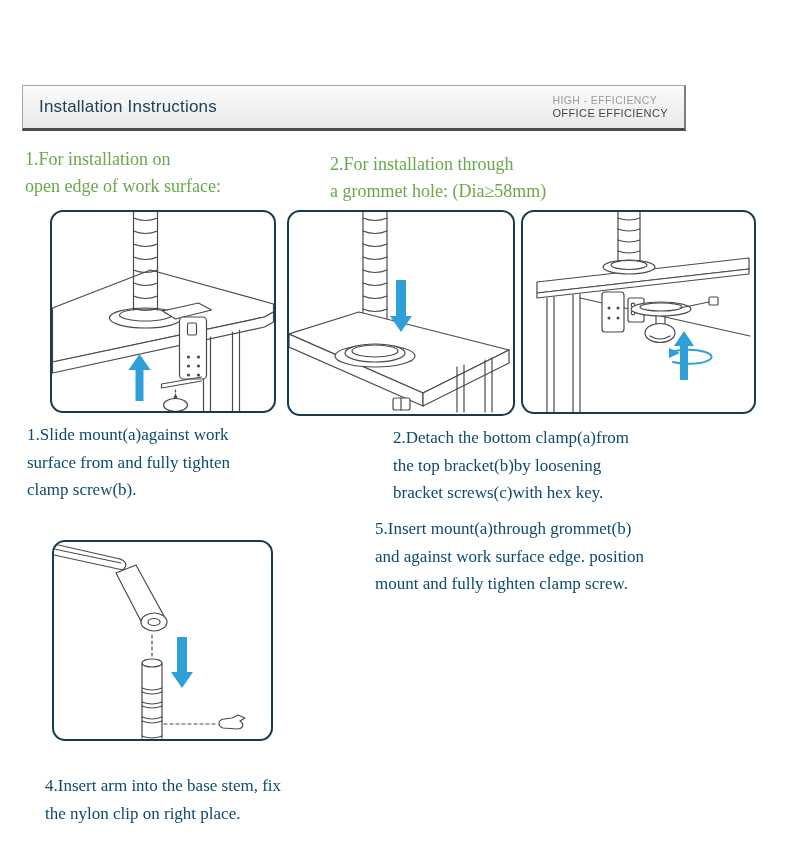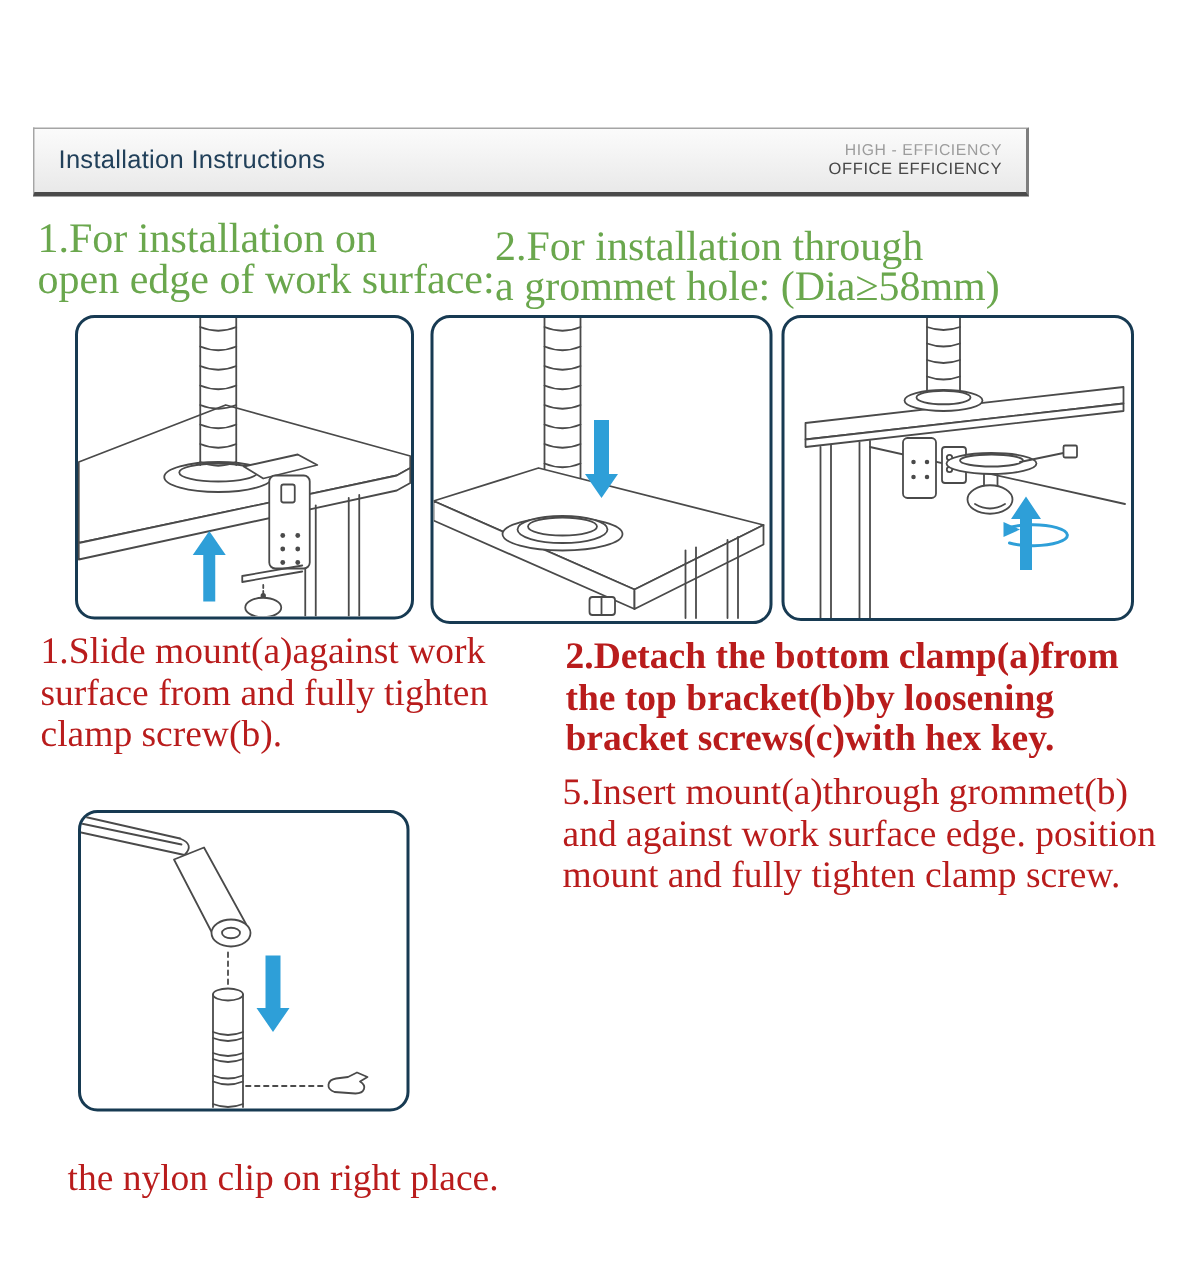--- a/index.html
+++ b/index.html
@@ -4,32 +4,32 @@
 <style>
   html,body{margin:0;padding:0;background:#ffffff;}
   .page{position:relative;width:790px;height:856px;background:#ffffff;overflow:hidden;
         font-family:"Liberation Serif", serif;}
   
   .header-bar{position:absolute;left:22px;top:85px;width:664px;height:46px;box-sizing:border-box;
       background:linear-gradient(#fbfbfb,#e9e9e9);
       border:1px solid #a5a5a5;border-bottom:3px solid #4a4a4a;border-right:2px solid #7e7e7e;}
   .header-title{position:absolute;left:16px;top:50%;transform:translateY(-50%);
       font-family:"Liberation Sans", sans-serif;font-size:17px;color:#21405a;letter-spacing:.2px;}
-  .brand{position:absolute;right:16px;top:50%;transform:translateY(-50%);text-align:right;
+  .brand{position:absolute;right:16px;top:50%;transform:translateY(-50%);
       font-family:"Liberation Sans", sans-serif;line-height:13px;}
   .brand-line1{font-size:10.5px;color:#9c9c9c;letter-spacing:.4px;}
   .brand-line2{font-size:11px;color:#474747;letter-spacing:.4px;}
   
-  .heading{position:absolute;color:#6aa74d;font-size:28px;line-height:27px;white-space:nowrap;}
+  .heading{position:absolute;color:#6aa74d;font-size:18px;line-height:27px;white-space:nowrap;}
   .heading-1{left:25px;top:146px;}
   .heading-2{left:330px;top:151px;}
   
-  .step{position:absolute;color:#b91c1c;font-size:25px;line-height:27.5px;white-space:nowrap;}
+  .step{position:absolute;color:#0c4a6e;font-size:17px;line-height:27.5px;white-space:nowrap;}
   .step-1{left:27px;top:421px;}
-  .step-2{left:377px;top:424px;font-weight:bold;}
+  .step-2{left:393px;top:424px;}
   .step-3{left:375px;top:515px;}
   .step-4{left:45px;top:772px;}
   
   .diagram-box{position:absolute;box-sizing:border-box;border:2px solid #173a52;border-radius:13px;
       background:#ffffff;overflow:hidden;}
   .box-1{left:50px;top:210px;width:226px;height:203px;}
   .box-2{left:287px;top:210px;width:228px;height:206px;}
   .box-3{left:521px;top:210px;width:235px;height:204px;}
   .box-4{left:52px;top:540px;width:221px;height:201px;}
   .diagram-box svg{display:block;width:100%;height:100%;}
@@ -210,16 +210,17 @@
     <div>bracket screws(c)with hex key.</div>
   </div>
 
   <div class="step step-3">
     <div>5.Insert mount(a)through grommet(b)</div>
     <div>and against work surface edge. position</div>
     <div>mount and fully tighten clamp screw.</div>
   </div>
 
   <div class="step step-4">
+    <div>4.Insert arm into the base stem, fix</div>
     <div>the nylon clip on right place.</div>
   </div>
 
 </div>
 
 </body></html>

